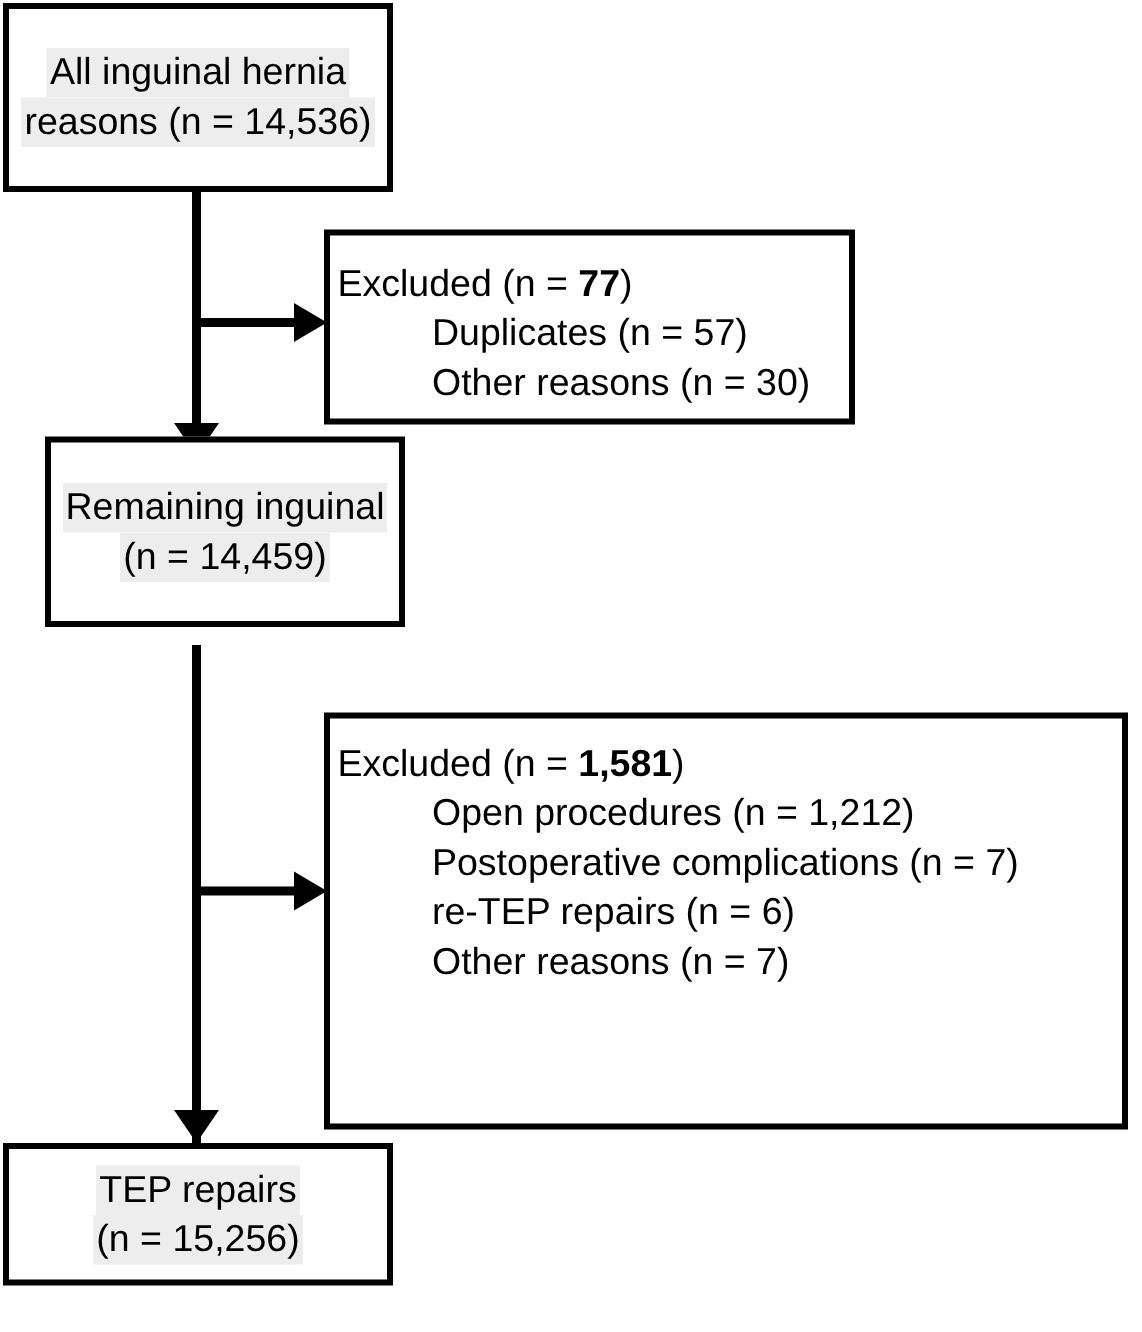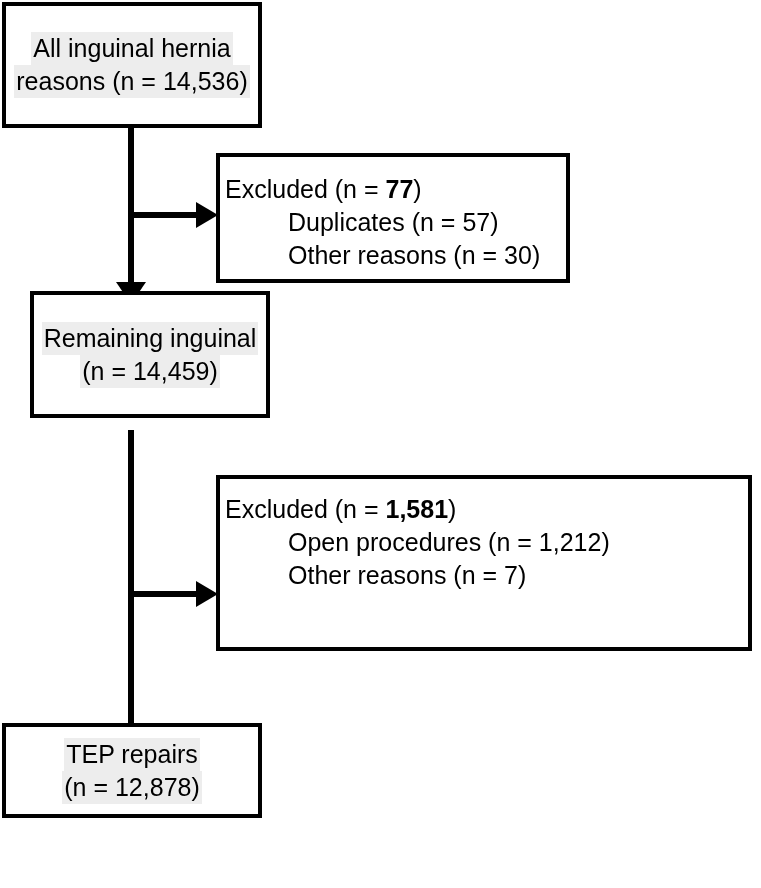--- a/index.html
+++ b/index.html
@@ -121,24 +121,26 @@
     <div class="excl-head"><span>Excluded (n = </span><b>77</b><span>)</span></div>
     <div class="excl-item">Duplicates (n = 57)</div>
     <div class="excl-item">Other reasons (n = 30)</div>
   </div>
 
   <div class="node centered" style="left:2px; top:291px; width:240px; height:127px;margin-left:28px;">
     <div class="line">Remaining inguinal</div>
     <div class="line"><span>(n = </span><b>14,459</b><span>)</span></div>
   </div>
 
-  <div class="node left-aligned" style="left:216px; top:475px; width:536px; height:176px; padding-top:14px;">
+  <div class="node left-aligned" style="left:216px; top:475px; width:536px; height:278px; padding-top:14px;">
     <div class="excl-head"><span>Excluded (n = </span><b>1,581</b><span>)</span></div>
     <div class="excl-item">Open procedures (n = 1,212)</div>
+    <div class="excl-item">Postoperative complications (n = 7)</div>
+    <div class="excl-item">re-TEP repairs (n = 6)</div>
     <div class="excl-item">Other reasons (n = 7)</div>
   </div>
 
-  <div class="node centered" style="left:2px; top:723px; width:260px; height:95px;">
+  <div class="node centered" style="left:2px; top:762px; width:260px; height:95px;">
     <div class="line">TEP repairs</div>
-    <div class="line"><span>(n = </span><b>12,878</b><span>)</span></div>
+    <div class="line"><span>(n = </span><b>15,256</b><span>)</span></div>
   </div>
 
 </div>
 
 </body></html>

